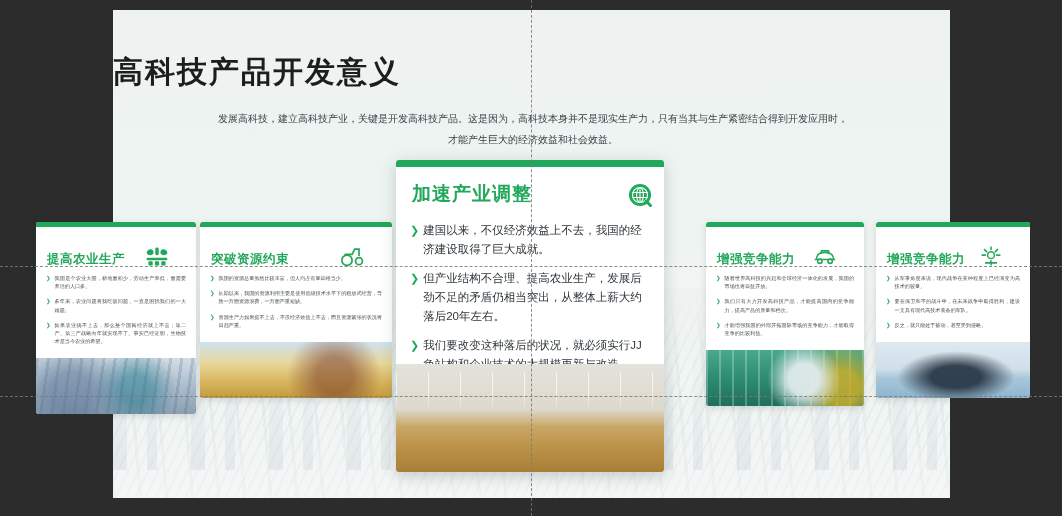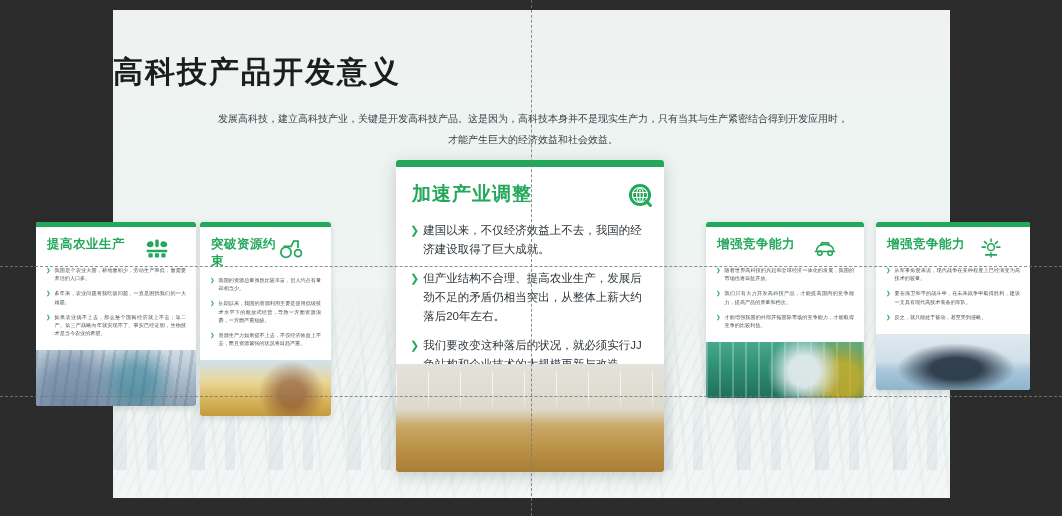--- a/index.html
+++ b/index.html
@@ -69,22 +69,23 @@
   .card {
     position: absolute;
     background: #ffffff;
     border-radius: 3px;
     box-shadow: 0 2px 7px rgba(40,60,55,.16);
     overflow: hidden;
     z-index: 20;
   }
   .card .bar { height: 5px; background: #22a85a; }
   .card .head {
-    display: flex; align-items: flex-start; justify-content: space-between;
+    display: flex; align-items: flex-end; justify-content: space-between;
     padding: 9px 26px 5px 11px;
+    margin-top: 8px;
   }
   .card .ctitle { font-size: 12.5px; font-weight: bold; color: #22a85a; letter-spacing: .5px; }
   .card .cicon { width: 26px; height: 24px; flex: 0 0 auto; }
   .card .body { padding: 1px 10px 6px 10px; }
   .card .bullet {
     display: flex; gap: 4px;
     font-size: 5.1px; line-height: 8.2px; color: #4a5156;
     margin-bottom: 7px;
     text-align: justify;
   }
@@ -125,21 +126,21 @@
       linear-gradient(to bottom, #4aa98c 0%, #2f8f74 45%, #1f6f5c 100%);
   }
   .ph-ship {
     background:
       radial-gradient(ellipse at 52% 62%, rgba(38,52,66,.92) 0 22%, rgba(255,255,255,0) 52%),
       linear-gradient(to bottom, #dfe8ef 0%, #cfe0ea 48%, #a9c7db 64%, #8fb4cc 100%);
   }
 
   
   #card1 { left: 36px;  top: 222px; width: 160px; }
-  #card2 { left: 200px; top: 222px; width: 131px; }
+  #card2 { left: 200px; top: 222px; width: 192px; }
   #card3 { left: 706px; top: 222px; width: 158px; }
   #card4 { left: 876px; top: 222px; width: 154px; }
 
   
   #hero {
     position: absolute;
     left: 396px; top: 160px; width: 268px; height: 312px;
     background: #ffffff;
     border-radius: 3px;
     box-shadow: 0 4px 16px rgba(30,60,50,.22);

